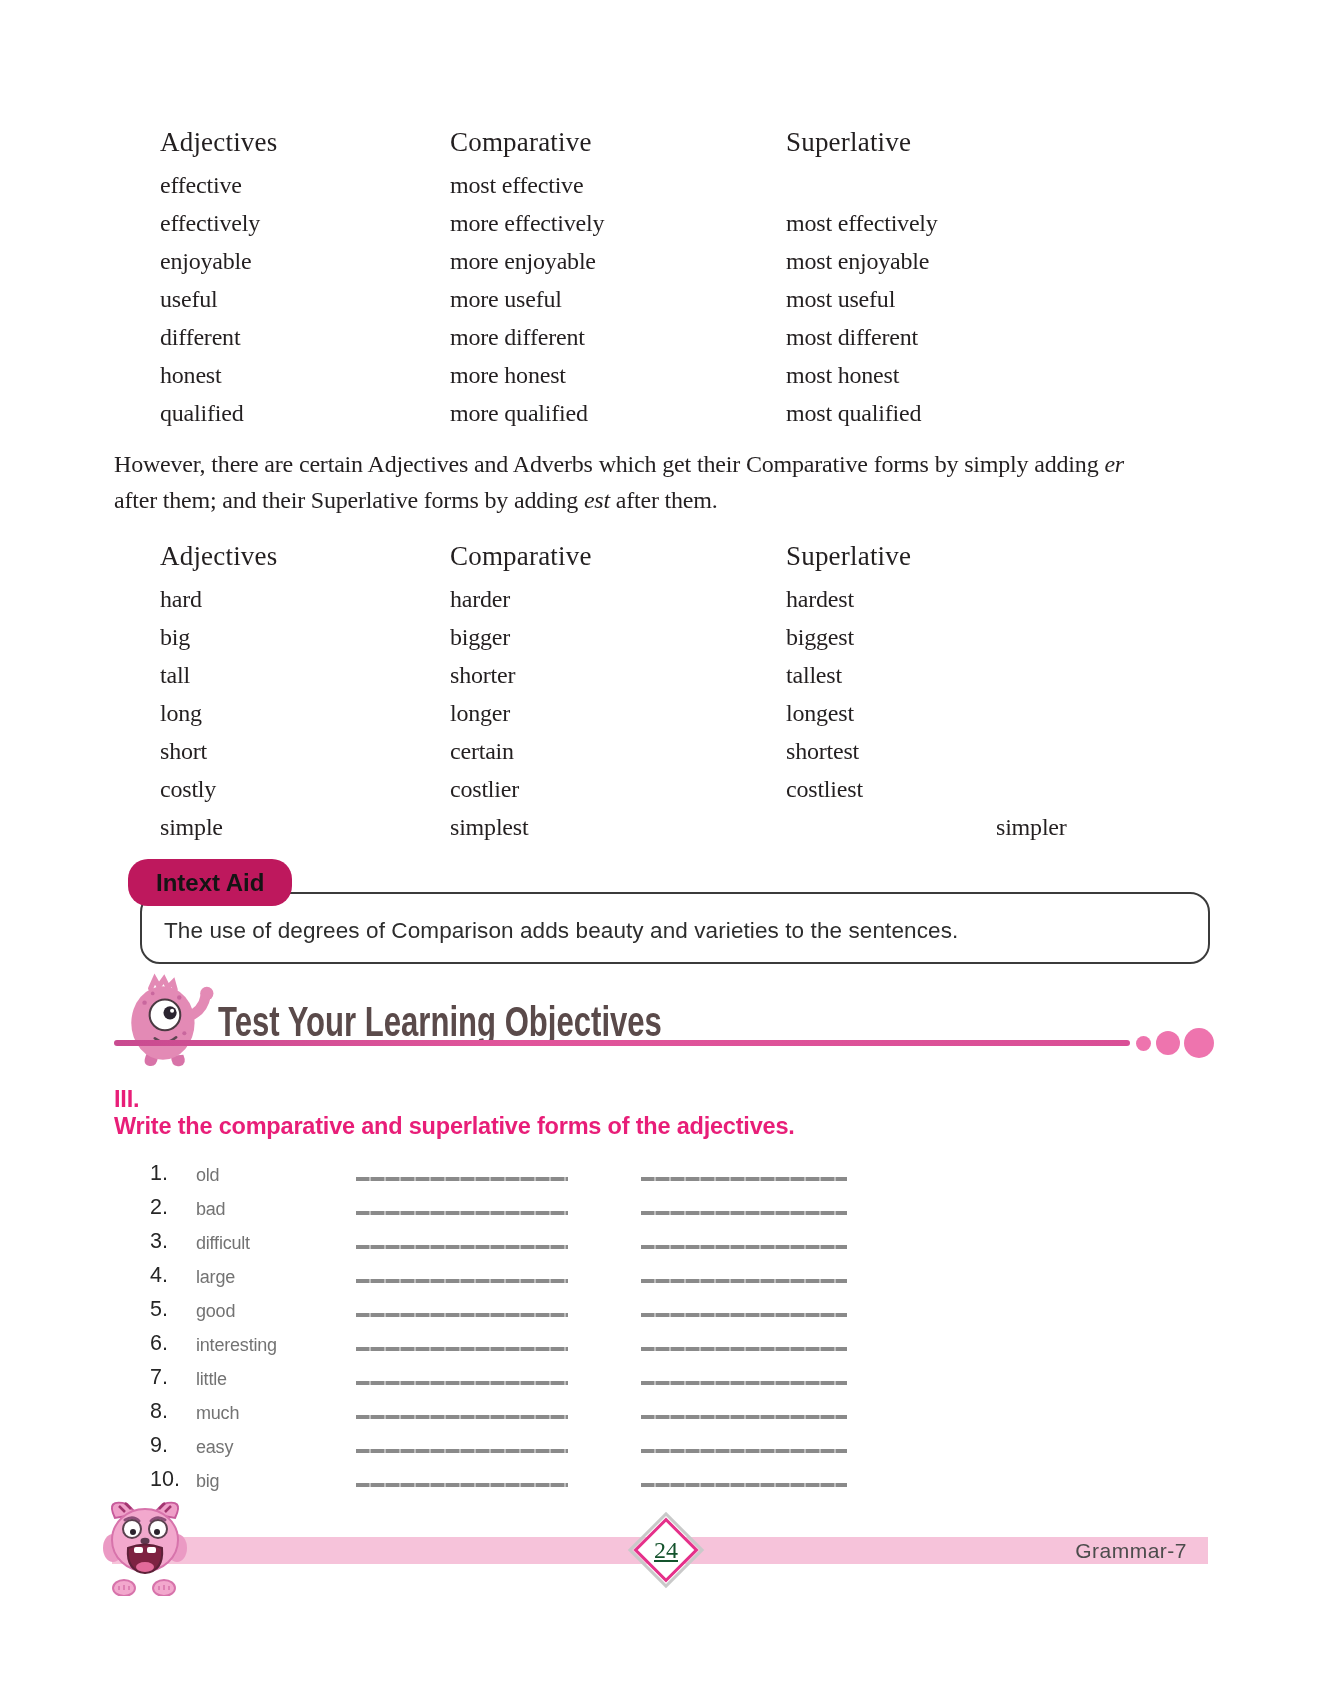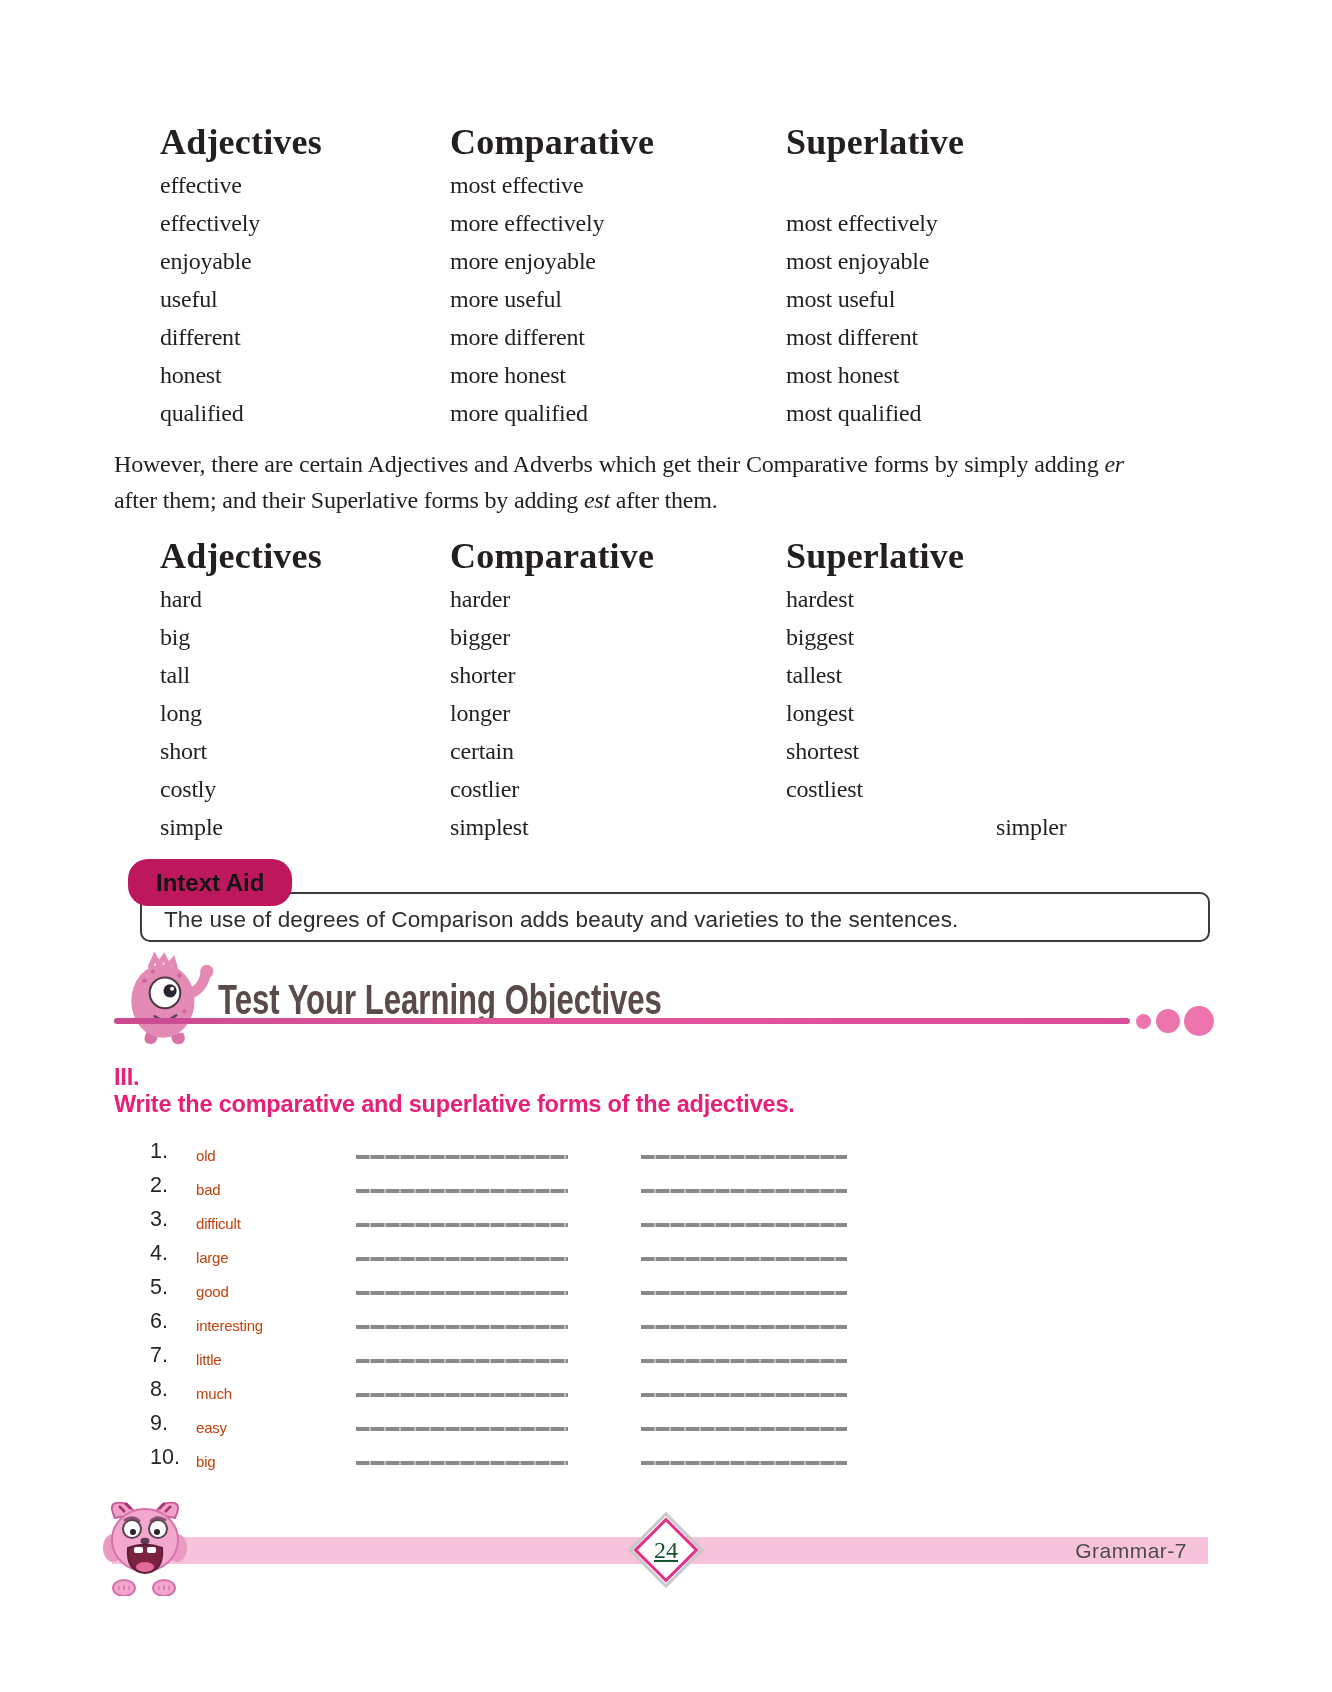--- a/index.html
+++ b/index.html
@@ -14,22 +14,22 @@
     color: #231f20;
     overflow: hidden;
   }
 
   
   .comp-table { padding-left: 160px; }
   .comp-table.first { padding-top: 118px; }
   .comp-table.second { margin-top: 14px; }
   .thead-row { display: flex; align-items: center; height: 48px; }
   .thead-row .cell {
-    font-weight: 700;
-    font-size: 36px;
+    font-weight: 400;
+    font-size: 27px;
     letter-spacing: 0.2px;
     font-family: "Liberation Serif", serif;
   }
   .trow { display: flex; align-items: center; height: 38px; }
   .trow .cell { font-size: 24px; letter-spacing: -0.2px; }
   .cell.c1 { width: 290px; }
   .cell.c2 { width: 336px; }
   .cell.c3 { flex: 1; }
 
   
@@ -58,22 +58,22 @@
     padding: 0 28px;
     font-family: "Liberation Sans", sans-serif;
     font-weight: 700;
     font-size: 24px;
     color: #141414;
   }
   .intext-box {
     position: relative;
     z-index: 1;
     border: 2px solid #3b3b3b;
-    border-radius: 10px;
-    height: 50px;
+    border-radius: 20px;
+    height: 72px;
     display: flex;
     align-items: center;
     padding: 6px 18px 0 22px;
     background: #ffffff;
   }
   .intext-box .aid-text {
     font-family: "Liberation Sans", sans-serif;
     font-size: 22.5px;
     color: #2d2d2d;
     letter-spacing: 0.1px;
@@ -117,21 +117,21 @@
     font-weight: 700;
     font-size: 23.5px;
     color: #e81e78;
     letter-spacing: -0.2px;
     flex-direction: column;
   }
   .ex-head .numeral { width: 46px; }
   .ex-list { margin-top: 12px; font-family: "Liberation Sans", sans-serif; }
   .ex-row { display: flex; align-items: flex-end; height: 34px; padding-left: 150px; }
   .ex-row .num { width: 46px; font-size: 21.5px; color: #262626; }
-  .ex-row .word { width: 160px; font-size: 15px; color: #c2410c; letter-spacing: -0.2px; }
+  .ex-row .word { width: 160px; font-size: 18px; color: #737373; letter-spacing: -0.2px; }
   .blank {
     height: 4px;
     margin-bottom: 5px;
     background: repeating-linear-gradient(90deg, #8a8a8a 0 13px, #bdbdbd 13px 15px);
   }
   .blank.b1 { width: 212px; }
   .blank.b2 { width: 206px; margin-left: 73px; }
 
   
   .footer-bar {

